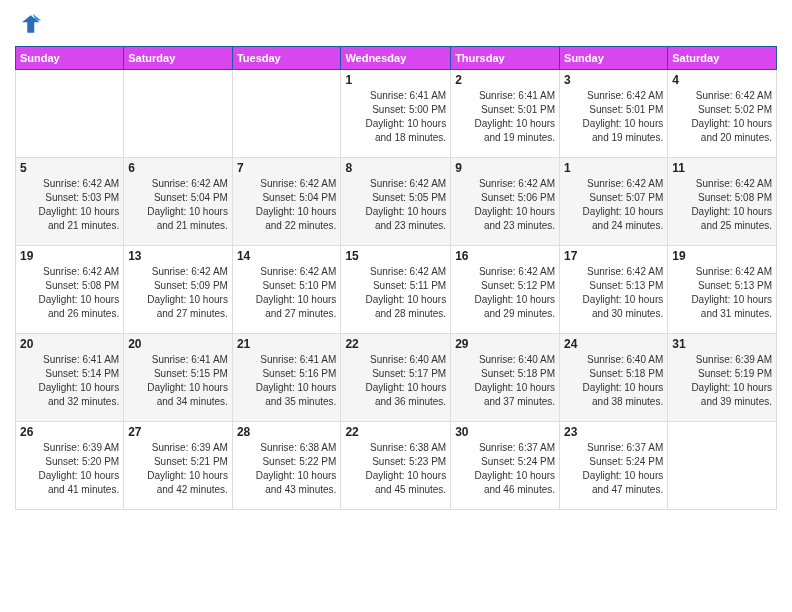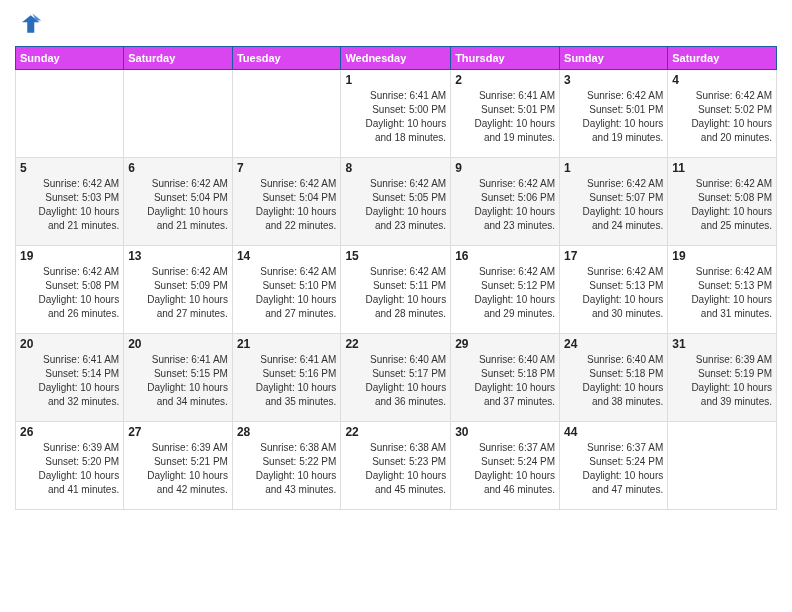--- a/index.html
+++ b/index.html
@@ -347,21 +347,21 @@
 and 45 minutes.</div>
           </td>
           <td>
             <span class="day-num">30</span>
             <div class="day-info" style="white-space: pre-line;">Sunrise: 6:37 AM
 Sunset: 5:24 PM
 Daylight: 10 hours
 and 46 minutes.</div>
           </td>
           <td>
-            <span class="day-num">44</span>
+            <span class="day-num">23</span>
             <div class="day-info" style="white-space: pre-line;">Sunrise: 6:37 AM
 Sunset: 5:24 PM
 Daylight: 10 hours
 and 47 minutes.</div>
           </td>
           <td class="empty-cell"></td>
         </tr>
       </tbody>
   </table>
 </div>

